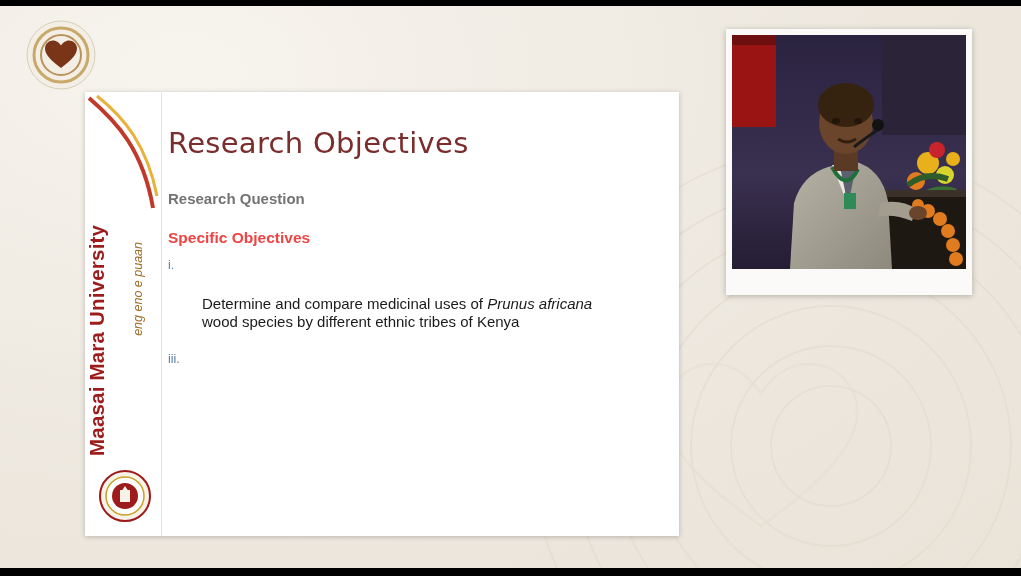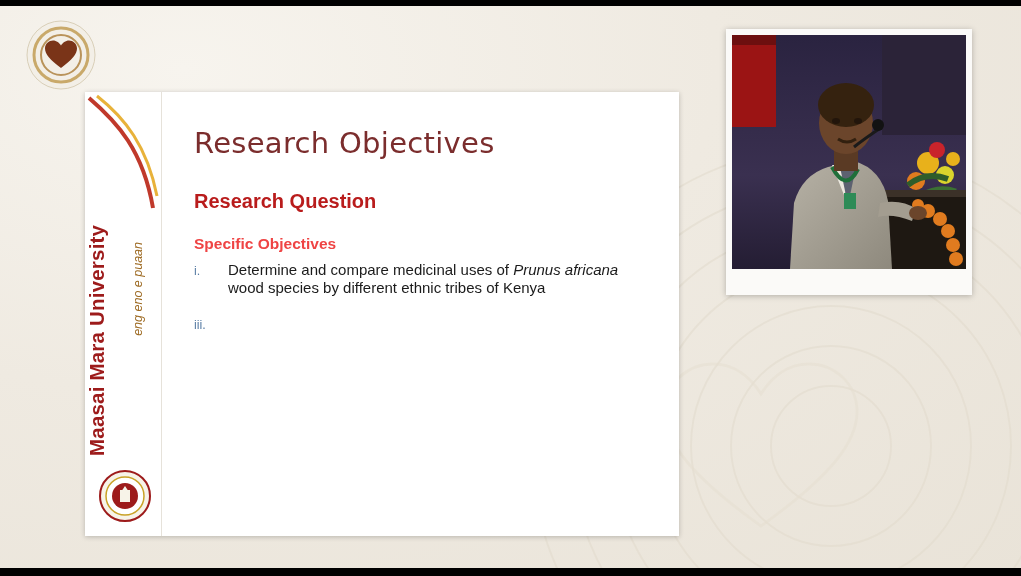--- a/index.html
+++ b/index.html
@@ -133,34 +133,34 @@
     width: 52px;
     height: 52px;
   }
 
   .slide-body {
     position: absolute;
     left: 76px;
     top: 0;
     right: 0;
     bottom: 0;
-    padding: 34px 26px 0 33px;
+    padding: 34px 26px 0 7px;
     box-sizing: border-box;
   }
   .slide-title {
     color: #7b2d2d;
     font-size: 29px;
     font-weight: 500;
     letter-spacing: 0.3px;
     margin: 0 0 30px 0;
     font-family: "DejaVu Sans", sans-serif;
   }
   .sec-head {
-    color: #b91c1c;
-    font-size: 20px;
+    color: #737373;
+    font-size: 15px;
     font-weight: bold;
     margin: 0 0 22px 0;
   }
   .para {
     color: #1b1b1b;
     font-size: 15px;
     line-height: 17.5px;
     margin: 0 0 2px 0;
     max-width: 455px;
   }
@@ -181,20 +181,21 @@
     width: 34px;
     flex: 0 0 34px;
     padding-top: 3px;
     font-style: normal;
   }
   .obj-text {
     color: #1b1b1b;
     font-size: 15px;
     line-height: 17.5px;
     max-width: 430px;
+    margin-top: 40px;
   }
   .obj-text .it { font-style: italic; }
 
   
   .video-card {
     position: absolute;
     left: 726px;
     top: 29px;
     width: 246px;
     height: 266px;

